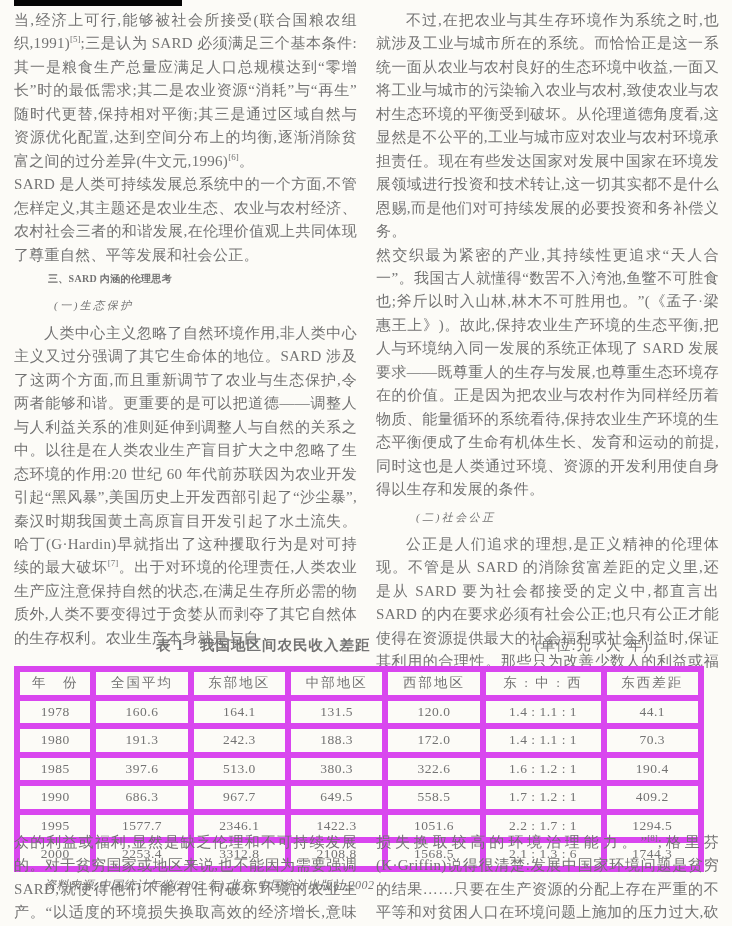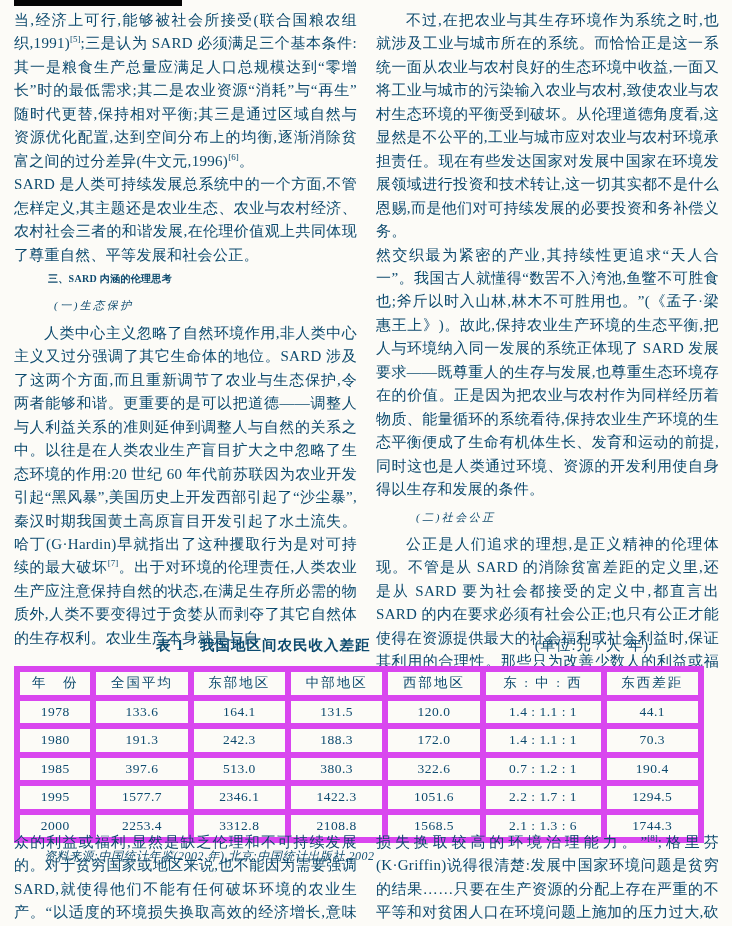--- a/index.html
+++ b/index.html
@@ -5,21 +5,21 @@
   html,body{margin:0;padding:0;}
   body{
     background:#e8e6e0;
     font-family:"Liberation Serif","DejaVu Serif",serif;
   }
   .page{
     position:relative;
     width:732px;height:926px;
     margin:0 auto;
     background:#fcfbf7;
-    color:#0c4a6e;
+    color:#737373;
     overflow:hidden;
   }
   .scan-bar{
     position:absolute;left:14px;top:0;
     width:168px;height:6px;background:#050505;
   }
   .col{
     position:absolute;top:9px;width:343px;
     font-size:15px;line-height:23.45px;
     text-align:justify;
@@ -111,21 +111,21 @@
             <th>东部地区</th>
             <th>中部地区</th>
             <th>西部地区</th>
             <th>东 : 中 : 西</th>
             <th>东西差距</th>
           </tr>
       </thead>
       <tbody id="income-body">
           <tr>
             <td>1978</td>
-            <td>133.6</td>
+            <td>160.6</td>
             <td>164.1</td>
             <td>131.5</td>
             <td>120.0</td>
             <td>1.4 : 1.1 : 1</td>
             <td>44.1</td>
           </tr>
           <tr>
             <td>1980</td>
             <td>191.3</td>
             <td>242.3</td>
@@ -133,22 +133,31 @@
             <td>172.0</td>
             <td>1.4 : 1.1 : 1</td>
             <td>70.3</td>
           </tr>
           <tr>
             <td>1985</td>
             <td>397.6</td>
             <td>513.0</td>
             <td>380.3</td>
             <td>322.6</td>
-            <td>0.7 : 1.2 : 1</td>
+            <td>1.6 : 1.2 : 1</td>
             <td>190.4</td>
+          </tr>
+          <tr>
+            <td>1990</td>
+            <td>686.3</td>
+            <td>967.7</td>
+            <td>649.5</td>
+            <td>558.5</td>
+            <td>1.7 : 1.2 : 1</td>
+            <td>409.2</td>
           </tr>
           <tr>
             <td>1995</td>
             <td>1577.7</td>
             <td>2346.1</td>
             <td>1422.3</td>
             <td>1051.6</td>
             <td>2.2 : 1.7 : 1</td>
             <td>1294.5</td>
           </tr>

